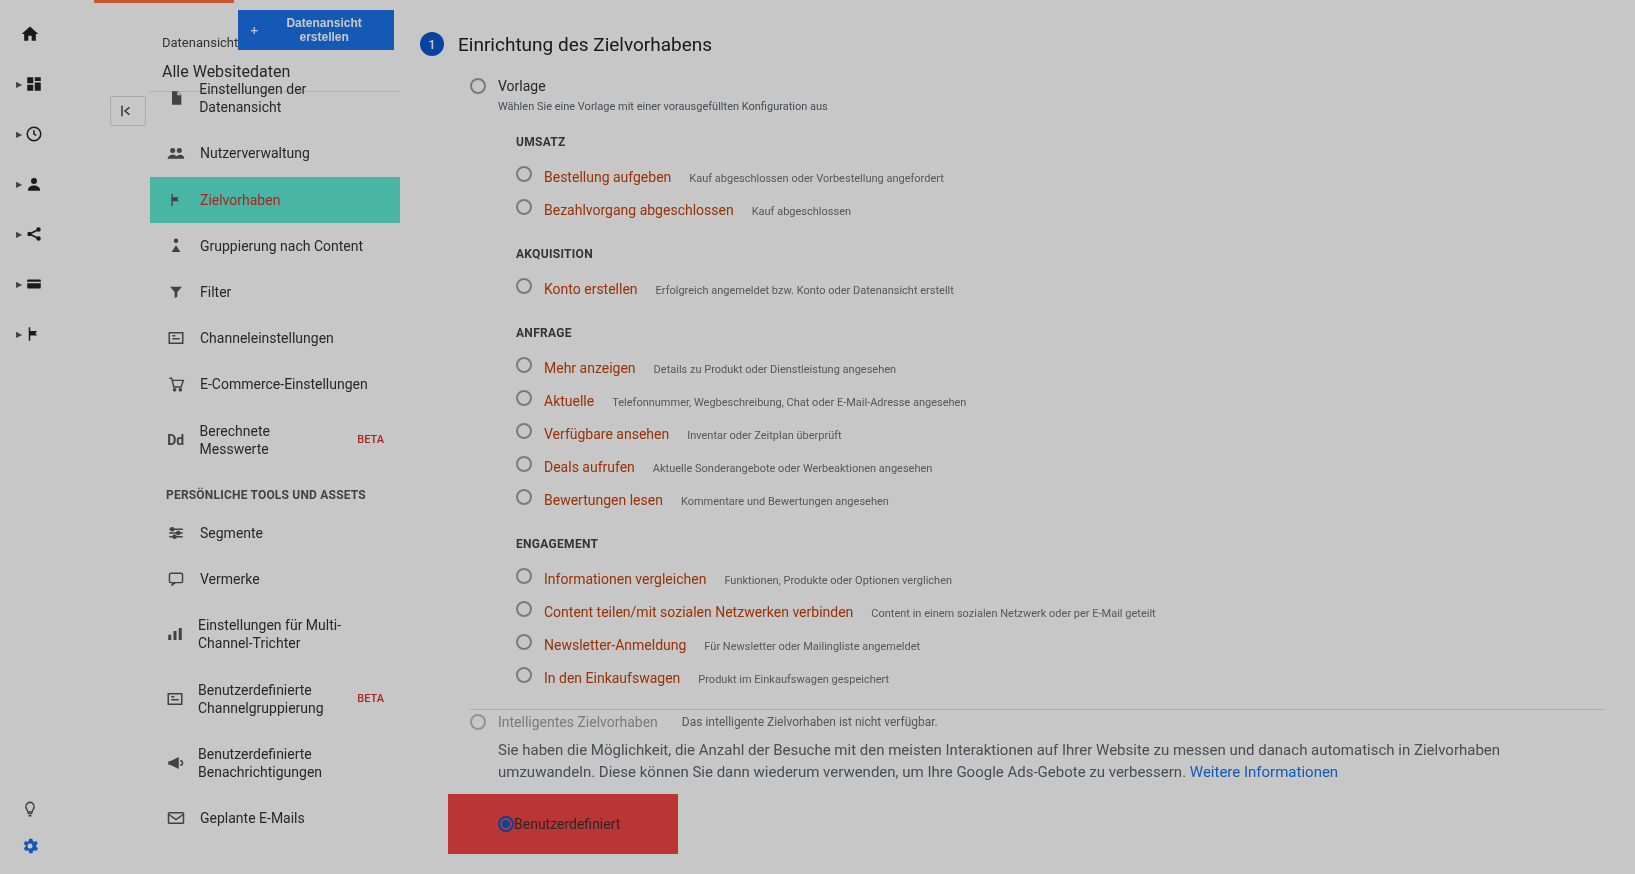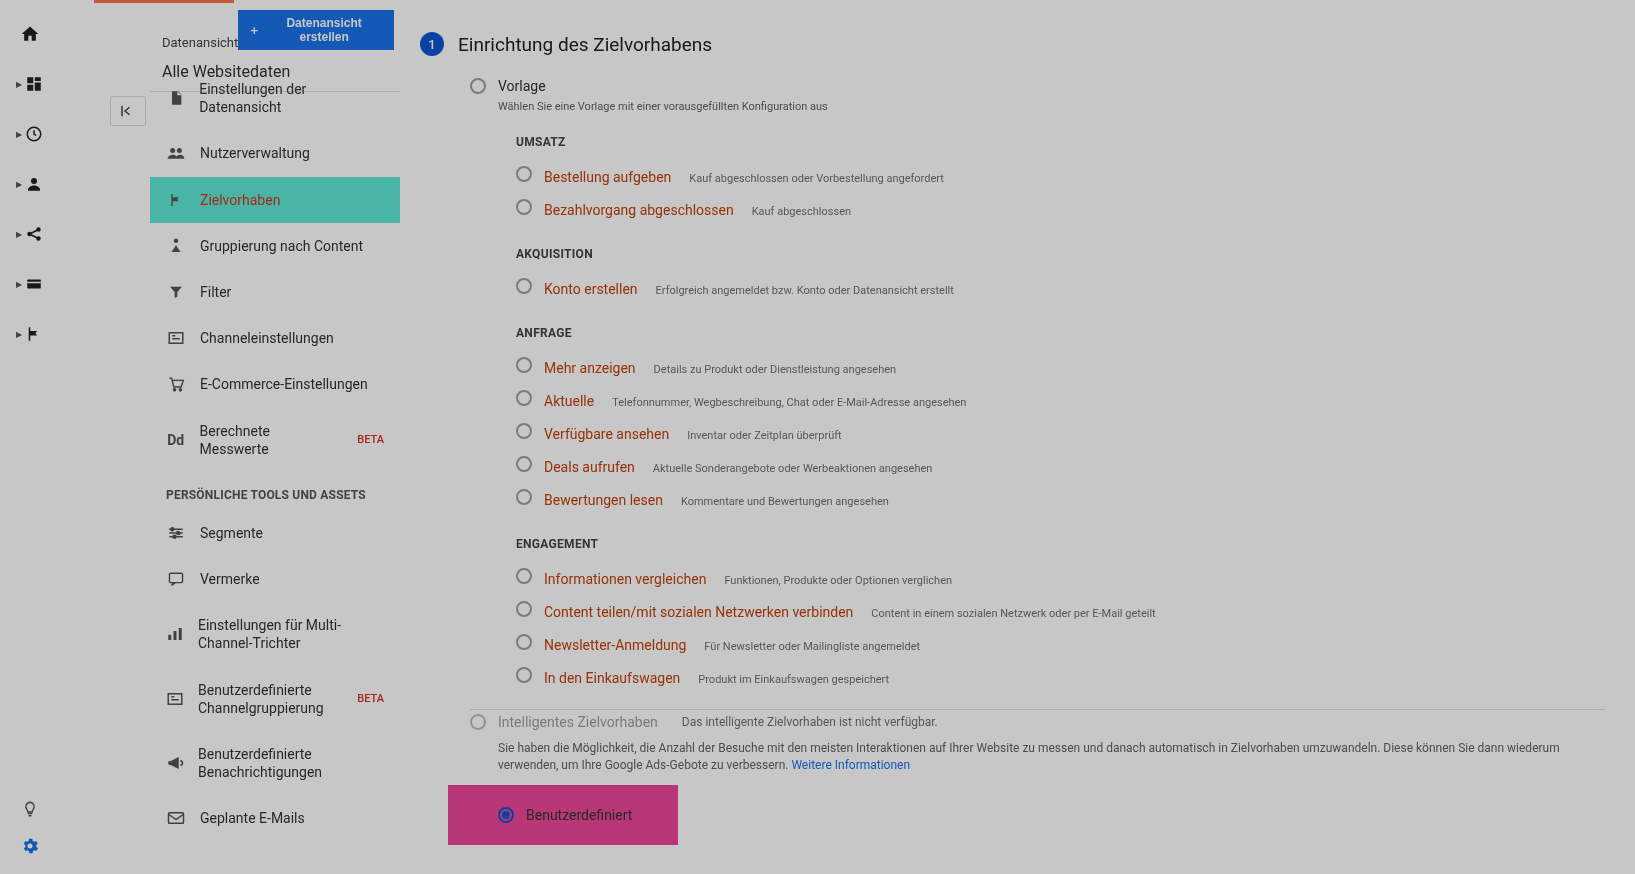--- a/index.html
+++ b/index.html
@@ -52,25 +52,25 @@
 .opt-head.dim .olabel { color: #9e9e9e; }
 .opt-desc { font-size: 11px; color: #5f6368; margin-left: 78px; margin-bottom: 12px; }
 
 .tmpl-body { margin-left: 96px; }
 .tmpl-section { margin-top: 12px; padding-top: 10px; }
 .tmpl-section-title { font-size: 12px; font-weight: 700; color: #444; letter-spacing: 0.3px; margin-bottom: 10px; }
 .tmpl-opt { display: flex; align-items: baseline; gap: 12px; padding: 7px 0; }
 .tmpl-opt .tlabel { font-size: 14px; color: #c2410c; }
 .tmpl-opt .tdesc { font-size: 11px; color: #707070; margin-left: 6px; }
 
-.smart-desc { font-size: 12px; color: #5f6368; margin-left: 78px; margin-right: 40px; line-height: 1.45; margin-top: 4px; }
+.smart-desc { font-size: 15px; color: #5f6368; margin-left: 78px; margin-right: 40px; line-height: 1.45; margin-top: 4px; }
 .smart-desc a { color: #1a73e8; text-decoration: none; }
 .smart-note { font-size: 12px; color: #707070; margin-left: 12px; }
 
-.custom-highlight { background: #ec4899; padding: 22px 26px 22px 50px; display: flex; align-items: center; gap: 12px; position: relative; z-index: 60; width: 230px; margin-left: 28px; margin-top: 10px; margin-bottom: 16px; box-shadow: 0 0 0 2px rgba(255,255,255,0); }
+.custom-highlight { background: #ef4444; padding: 22px 26px 22px 50px; display: flex; align-items: center; position: relative; z-index: 60; width: 230px; margin-left: 28px; margin-top: 10px; margin-bottom: 16px; box-shadow: 0 0 0 2px rgba(255,255,255,0); }
 .custom-highlight .olabel { font-size: 14px; color: #333; }
 
 hr.sep { border: none; border-top: 1px solid #e0e0e0; margin: 16px 0 0 50px; }
 
 svg { display: block; }
 </style>
 </head>
 <body>
 
 <div class="top-accent"></div>

